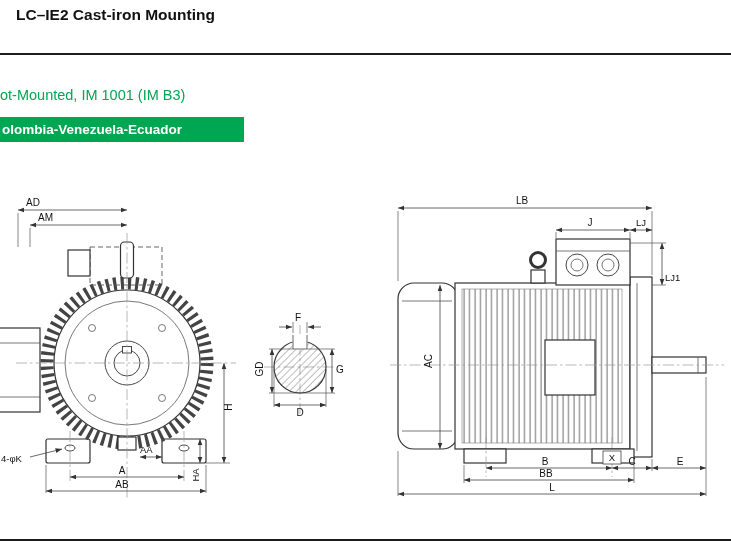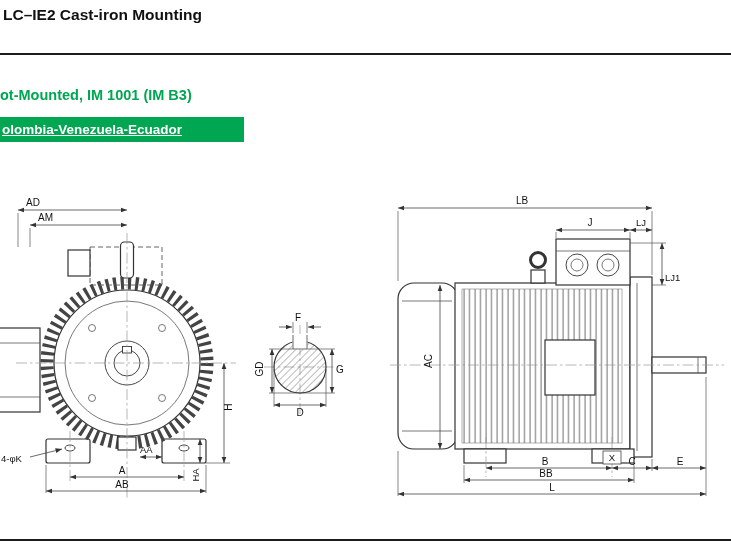--- a/index.html
+++ b/index.html
@@ -1,28 +1,28 @@
 <!DOCTYPE html>
 <html><head>
 <meta charset="utf-8">
 <style>
   html,body{margin:0;padding:0;background:#fff;}
   body{width:731px;height:548px;position:relative;overflow:hidden;
        font-family:"Liberation Sans",sans-serif;}
   .page{position:absolute;inset:0;background:#fff;}
-  .title{position:absolute;top:4px;left:3px;color:#111;font-weight:bold;
+  .title{position:absolute;top:4px;left:16px;color:#111;font-weight:bold;
          font-size:15.5px;line-height:22px;white-space:nowrap;}
   .rule{position:absolute;left:0;width:731px;background:#1c1c1c;}
   .rule-top{top:53px;height:2px;}
   .rule-bottom{top:539px;height:2px;}
-  .subtitle{position:absolute;top:87px;left:0;color:#00A651;font-weight:bold;
+  .subtitle{position:absolute;top:87px;left:0;color:#00A651;font-weight:normal;
             font-size:14.5px;white-space:nowrap;}
   .banner{position:absolute;top:117px;left:0;width:242px;height:25px;
           background:#00A651;color:#fff;font-weight:bold;font-size:13.5px;
-          line-height:25px;padding-left:2px;white-space:nowrap;text-decoration:underline;}
+          line-height:25px;padding-left:2px;white-space:nowrap;}
   svg.drawing{position:absolute;top:185px;left:0;width:731px;height:332px;}
 
   
   .oline{fill:#fff;stroke:#333;stroke-width:1.2;}
   .oline2{fill:#fff;stroke:#333;stroke-width:0.9;}
   .thin{fill:none;stroke:#555;stroke-width:0.8;}
   .teeth{fill:none;stroke:#444;stroke-width:13;stroke-dasharray:3.2 4.2;}
   .dash{fill:none;stroke:#555;stroke-width:0.9;stroke-dasharray:5 3;}
   .cl{fill:none;stroke:#999;stroke-width:0.7;stroke-dasharray:11 3 2.5 3;}
   .dim{fill:none;stroke:#444;stroke-width:0.8;}

